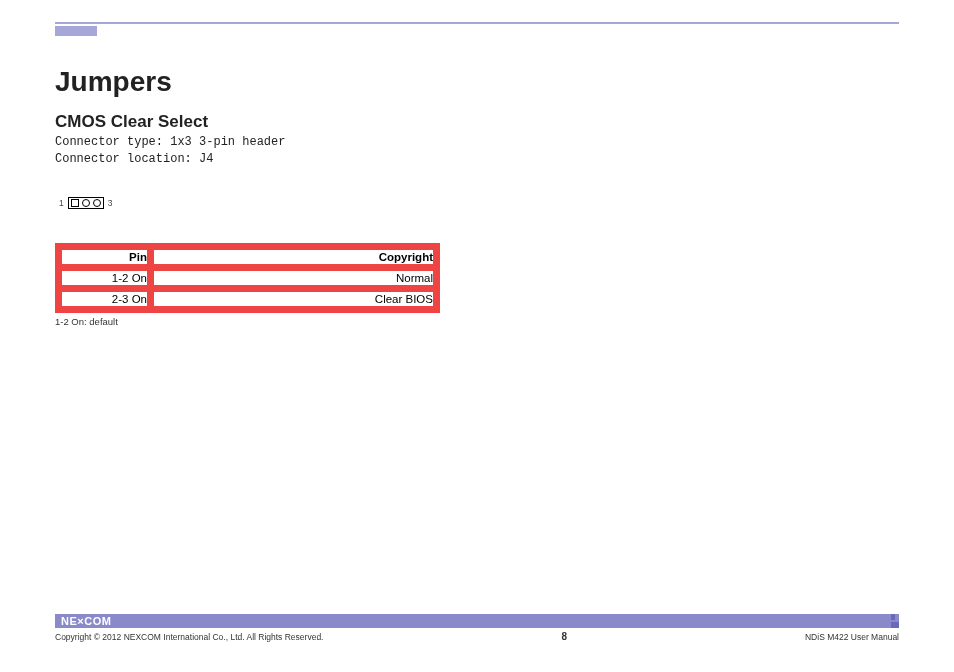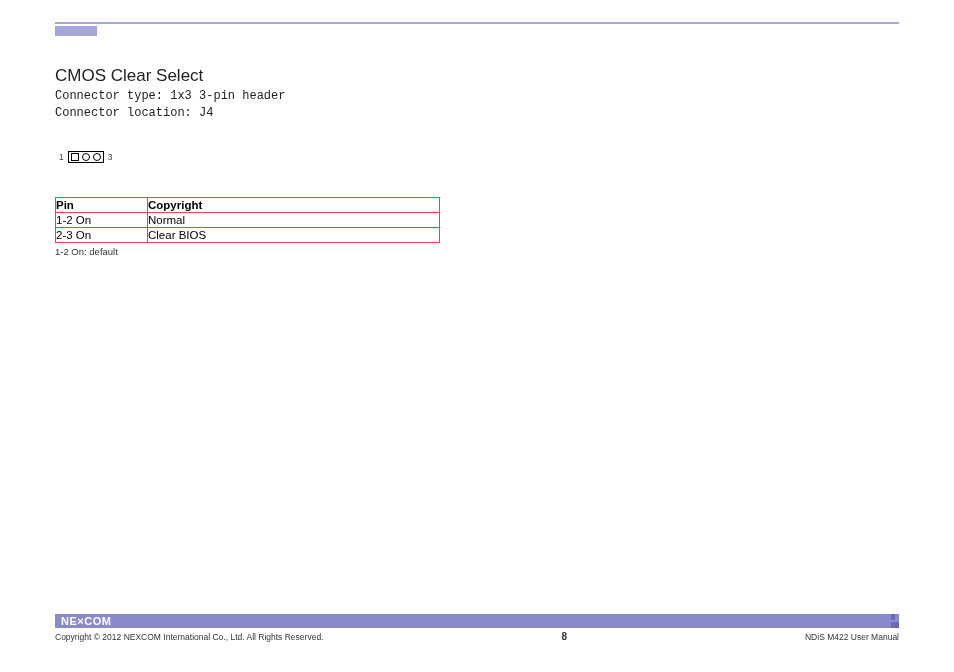--- a/index.html
+++ b/index.html
@@ -56,21 +56,21 @@
       padding-top: 30px;
     }
     .h1 {
       font-size: 28px;
       font-weight: 700;
       color: #222;
       margin-bottom: 14px;
     }
     .h2 {
       font-size: 17px;
-      font-weight: 400;
+      font-weight: 700;
       color: #222;
       margin-bottom: 2px;
     }
     .desc {
       font-size: 12px;
       color: #222;
       line-height: 1.45;
       font-family: Liberation Mono, monospace;
     }
     
@@ -104,22 +104,22 @@
       border: 1px solid #000;
       border-radius: 50%;
     }
     
     .jtable {
       border-collapse: collapse;
       width: 385px;
       font-size: 11.5px;
     }
     .jtable th, .jtable td {
-      border: 1px solid #ef4444;
-      text-align: left;
+      border: 7px solid #ef4444;
+      text-align: right;
       padding: 1px 0;
       font-weight: 400;
     }
     .jtable th {
       font-weight: 700;
     }
     .jtable th:first-child, .jtable td:first-child {
       width: 92px;
     }
     .note {
@@ -167,20 +167,21 @@
   </style>
 </head>
 <body>
 
 <div class="page">
 
   <hr class="hr-top">
   <div class="tab"></div>
 
   <div class="content">
+    <div class="h1">Jumpers</div>
     <div class="h2">CMOS Clear Select</div>
     <div class="desc">Connector type: 1x3 3-pin header</div>
     <div class="desc">Connector location: J4</div>
 
     <div class="diagram">
       <span class="pin-label">1</span>
       <div class="pin-box">
         <div class="pin-sq"></div>
         <div class="pin-circ"></div>
         <div class="pin-circ"></div>

